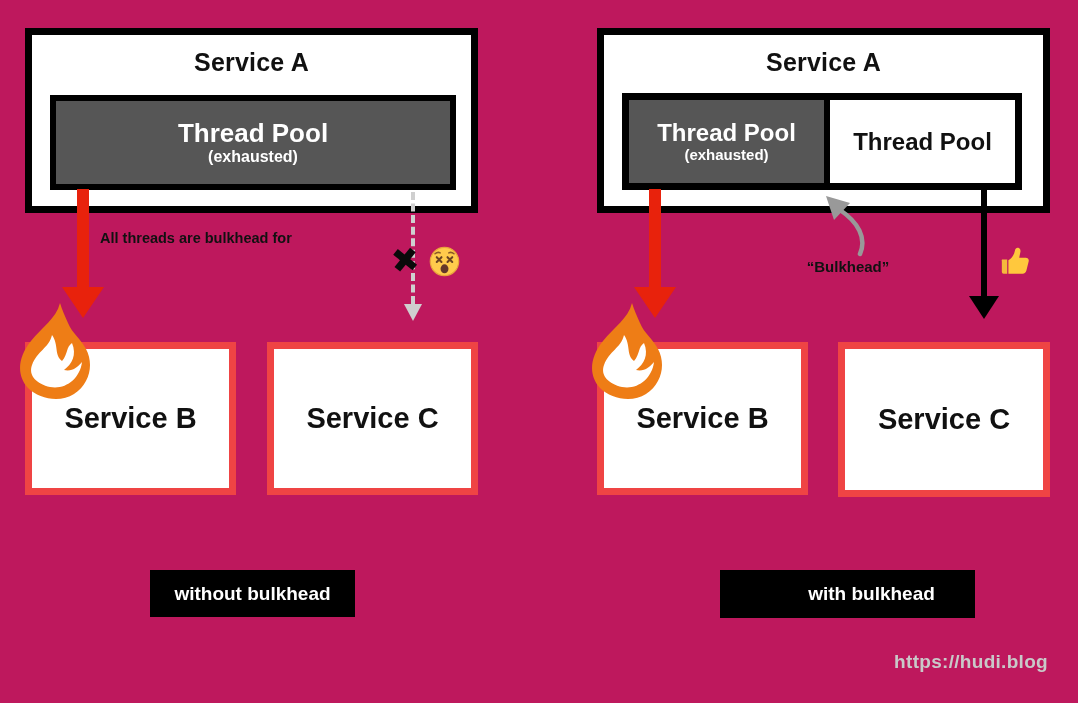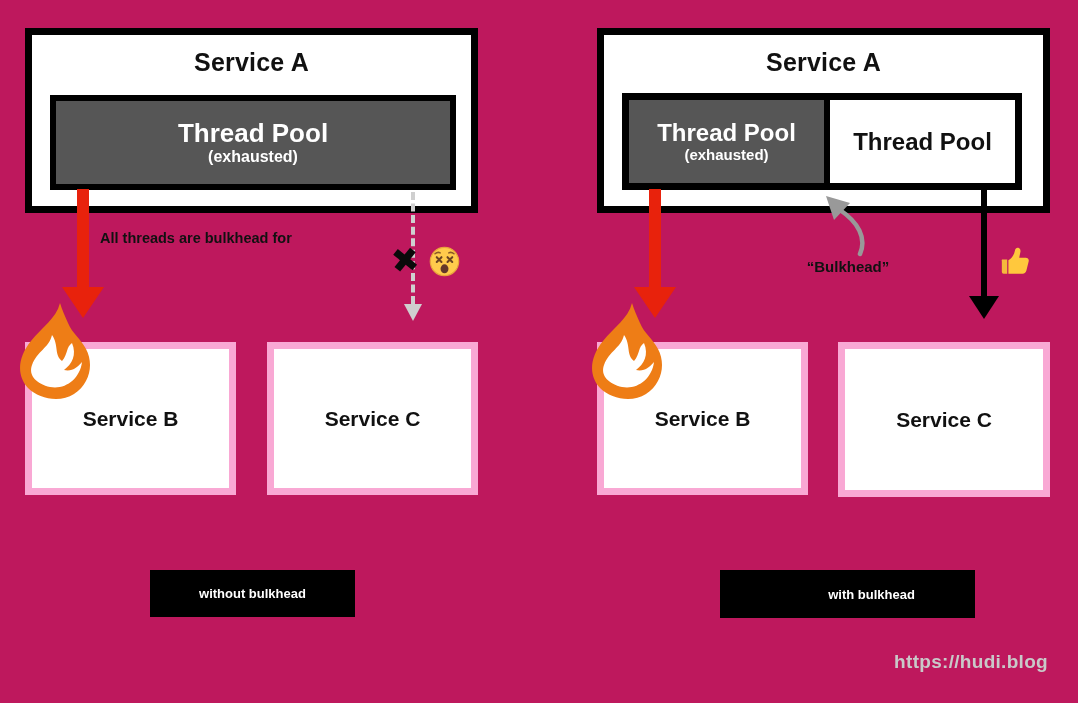--- a/index.html
+++ b/index.html
@@ -4,22 +4,22 @@
 <style>
   html,body{margin:0;padding:0;background:#fff;}
   .canvas{
     position:relative;width:1078px;height:703px;background:#be185d;overflow:hidden;
     font-family:"Liberation Sans","DejaVu Sans",sans-serif;font-weight:700;color:#111;
   }
   .abs{position:absolute;}
   
   .big-box{border:7px solid #000;background:#fff;box-sizing:border-box;}
   .svc-title{text-align:center;font-size:25px;letter-spacing:.2px;margin-top:13px;}
-  .svc-box{border:7px solid #f9a8d4;background:#fff;box-sizing:border-box;
-           display:flex;align-items:center;justify-content:center;font-size:21px;}
+  .svc-box{border:7px solid #ef4444;background:#fff;box-sizing:border-box;
+           display:flex;align-items:center;justify-content:center;font-size:29px;}
   
   .tp-exhausted{background:#565656;border:6px solid #000;box-sizing:border-box;
       display:flex;flex-direction:column;align-items:center;justify-content:center;color:#fff;}
   .tp-title{font-size:26px;line-height:28px;}
   .tp-sub{font-size:16px;line-height:19px;}
   .tp-duo{border:7px solid #000;box-sizing:border-box;display:flex;background:#000;}
   .tp-cell{display:flex;flex-direction:column;align-items:center;justify-content:center;}
   .tp-cell.gray{background:#565656;color:#fff;width:195px;}
   .tp-divider{width:6px;background:#000;}
   .tp-cell.white{background:#fff;color:#111;flex:1;}
@@ -28,21 +28,21 @@
   
   .shaft-red{background:#e8220c;}
   .head-red{width:0;height:0;border-left:21px solid transparent;border-right:21px solid transparent;border-top:31px solid #e8220c;}
   .shaft-black{background:#000;}
   .head-black{width:0;height:0;border-left:15px solid transparent;border-right:15px solid transparent;border-top:23px solid #000;}
   .dash-line{border-left:4px dashed #cfcfcf;}
   .head-gray{width:0;height:0;border-left:9px solid transparent;border-right:9px solid transparent;border-top:17px solid #cfcfcf;}
   
   .note{font-size:14.5px;line-height:19px;color:#111;}
   .x-mark{font-size:34px;color:#0a0a0a;transform:rotate(-6deg);line-height:1;}
-  .caption{background:#000;color:#fff;display:flex;align-items:center;justify-content:center;font-size:13px;}
+  .caption{background:#000;color:#fff;display:flex;align-items:center;justify-content:center;font-size:19px;}
   .bulkhead-label{font-size:15px;text-align:center;}
   .watermark{font-size:19px;color:#c9c9c9;letter-spacing:.3px;}
   .z-top{z-index:5;}
 </style>
 </head>
 <body>
 
 <div class="canvas">
 
   <div class="abs big-box" style="left:25px;top:28px;width:453px;height:185px;">

